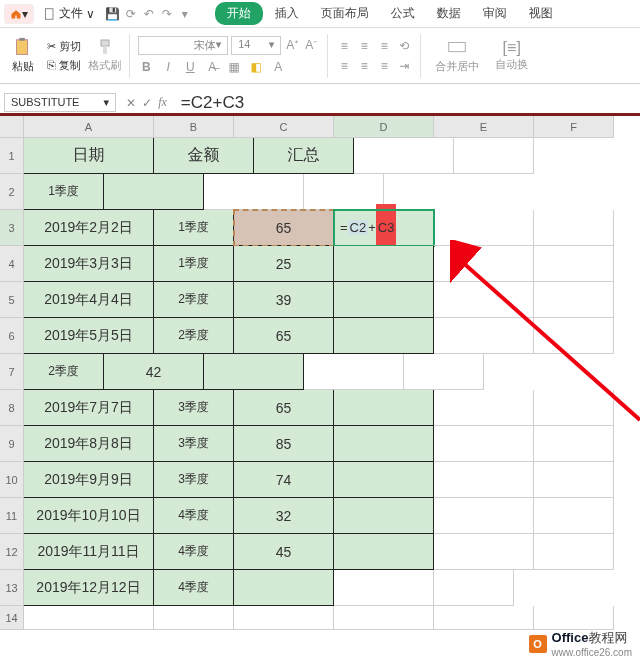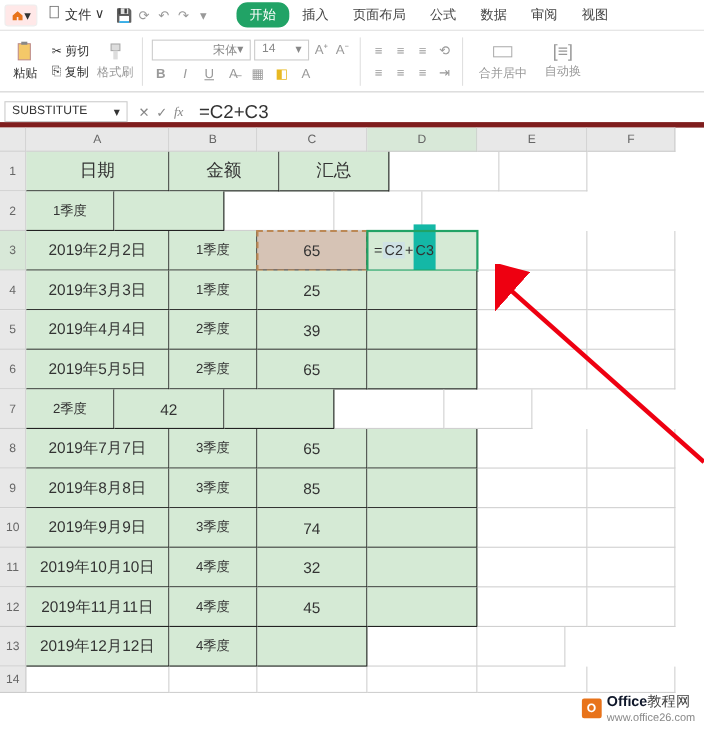--- a/index.html
+++ b/index.html
@@ -1,52 +1,52 @@
 <!DOCTYPE html>
 <html><head>
 <meta charset="utf-8">
 <style>
 *{box-sizing:border-box;margin:0;padding:0;font-family:"Microsoft YaHei",Arial,sans-serif}
 body{background:#fff;width:640px;height:668px;overflow:hidden;position:relative;font-size:12px;color:#333}
 .menubar{height:28px;display:flex;align-items:center;gap:2px;padding:0 4px;border-bottom:1px solid #e0e0e0}
 .menuhome{background:#ffe8e8;border:1px solid #eee;border-radius:3px;padding:2px 5px;display:flex;align-items:center}
 .menuhome svg{width:12px;height:12px}
-.file-btn{display:flex;padding:2px 8px;gap:3px}
+.file-btn{display:flex;align-items:center;padding:2px 8px;gap:3px}
 .tab{padding:4px 10px;color:#444}
 .tab.active{background:#21a366;color:#fff;border-radius:10px;padding:3px 12px}
 .ribbon{height:56px;border-bottom:1px solid #d0d0d0;display:flex;align-items:center;padding:4px 6px;gap:4px}
 .paste-big{display:flex;flex-direction:column;align-items:center;padding:0 6px;font-size:11px}
 .paste-big svg{width:22px;height:22px}
 .sm-btn{display:flex;align-items:center;gap:3px;font-size:11px;padding:1px 3px}
 .fmt-brush{display:flex;flex-direction:column;align-items:center;font-size:11px;color:#999}
 .font-sel{border:1px solid #ccc;padding:1px 6px;font-size:11px;width:90px;display:flex;justify-content:flex-end;color:#888}
 .sz-sel{border:1px solid #ccc;padding:1px 6px;font-size:11px;width:50px;display:flex;justify-content:space-between;color:#888}
 .ico{width:16px;height:16px;display:inline-flex;align-items:center;justify-content:center;color:#999;font-size:12px}
-.formula-bar{height:24px;display:flex;align-items:center;border-bottom:5px solid #7f1d1d}
+.formula-bar{height:24px;display:flex;align-items:center;border-bottom:3px solid #7f1d1d}
 .name-box{width:112px;border:1px solid #ccc;padding:2px 6px;font-size:11px;display:flex;justify-content:space-between;margin:0 4px}
 .fb-icons{display:flex;gap:6px;padding:0 6px;align-items:center;color:#888}
 .fx{font-style:italic;font-family:serif}
 .fb-input{padding:2px 8px;font-size:17px}
 .sheet{display:flex}
 .rowhdr-col{width:24px}
 .corner{height:22px;border-right:1px solid #ccc;border-bottom:1px solid #ccc;background:#e8e8e8}
 .rowhdr{height:36px;border-right:1px solid #ccc;border-bottom:1px solid #ccc;background:#e8e8e8;display:flex;align-items:center;justify-content:center;font-size:11px;color:#666}
 .grid{flex:1}
 .colhdrs{display:flex;height:22px}
 .colhdr{border-right:1px solid #ccc;border-bottom:1px solid #ccc;background:#e8e8e8;display:flex;align-items:center;justify-content:center;font-size:11px;color:#666}
 .cA{width:130px}.cB{width:80px}.cC{width:100px}.cD{width:100px}.cE{width:100px}.cF{width:80px}
 .datarow{display:flex;height:36px}
 .cell{border-right:1px solid #d0d0d0;border-bottom:1px solid #d0d0d0;display:flex;align-items:center;justify-content:center;font-size:14px}
 .green{background:#d5ead5;border-right:1px solid #222;border-bottom:1px solid #222}
 .hdr-cell{font-size:16px;font-weight:500}
 .sel-c2{background:#b9cdd2;outline:2px dashed #4a9;outline-offset:-1px}
 .sel-c3{background:#d6c3b5;outline:2px dashed #b85;outline-offset:-1px}
 .editing{background:#d5ead5;outline:2px solid #21a366;outline-offset:-1px;font-size:13px;justify-content:flex-start;padding-left:6px}
 .tok-c2{background:#cfe2e5;padding:0 2px}
-.tok-c3{background:#14b8a6;padding:16px 2px}
+.tok-c3{background:#ef4444;padding:16px 2px}
 .arrow{position:absolute;top:240px;left:450px;pointer-events:none}
 .watermark{position:absolute;bottom:10px;right:8px;display:flex;align-items:center;gap:5px;font-size:13px;color:#444}
 .watermark b{color:#0f172a}
 .wm-ico{width:18px;height:18px;background:#e8731a;display:flex;align-items:center;justify-content:center;color:#fff;font-size:11px;font-weight:bold;border-radius:2px}
 .colhdr.active{background:#d8e8d8}
 .rowhdr.active{background:#d8e8d8}
 </style>
 </head>
 <body>
 

